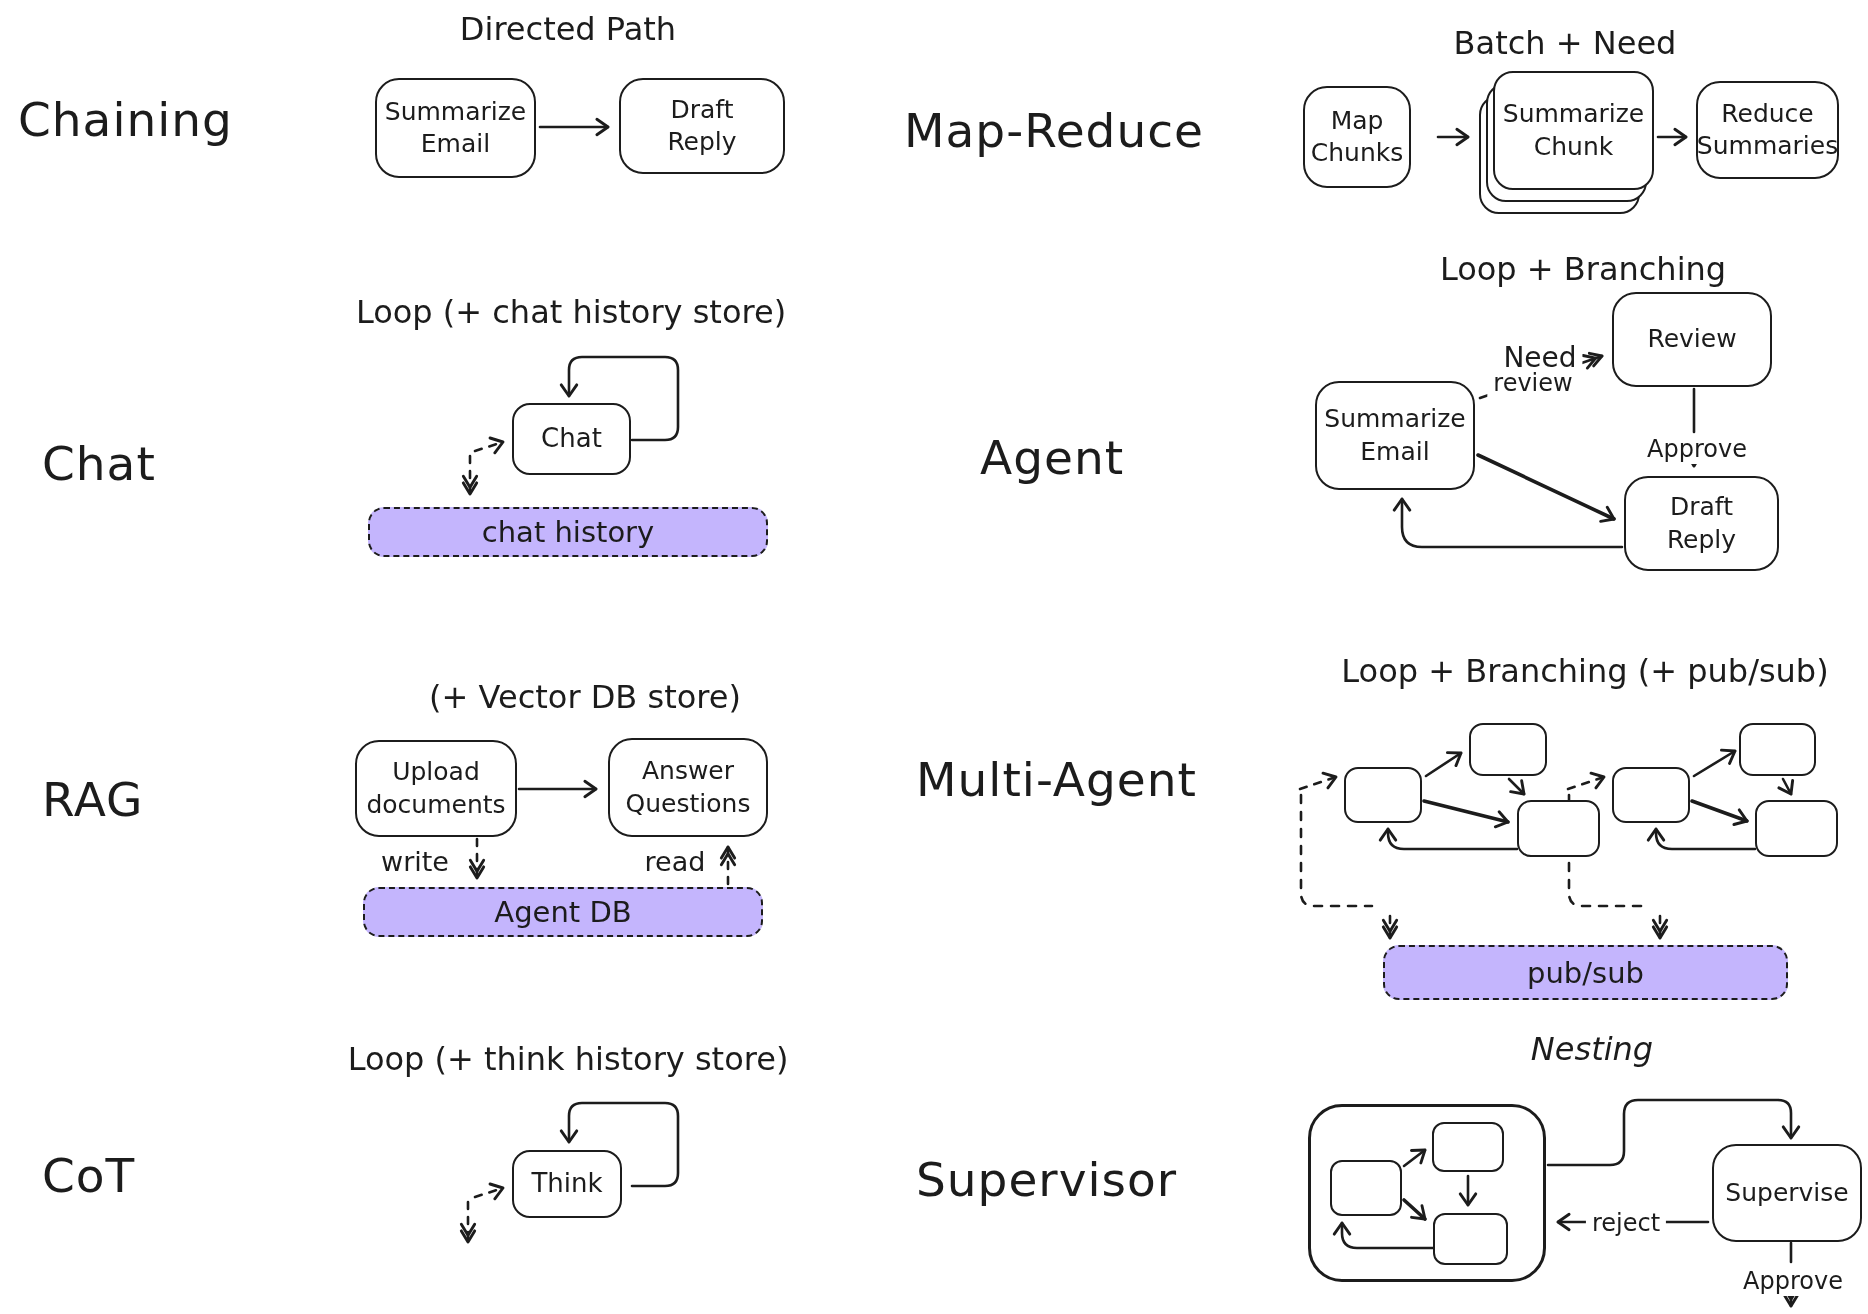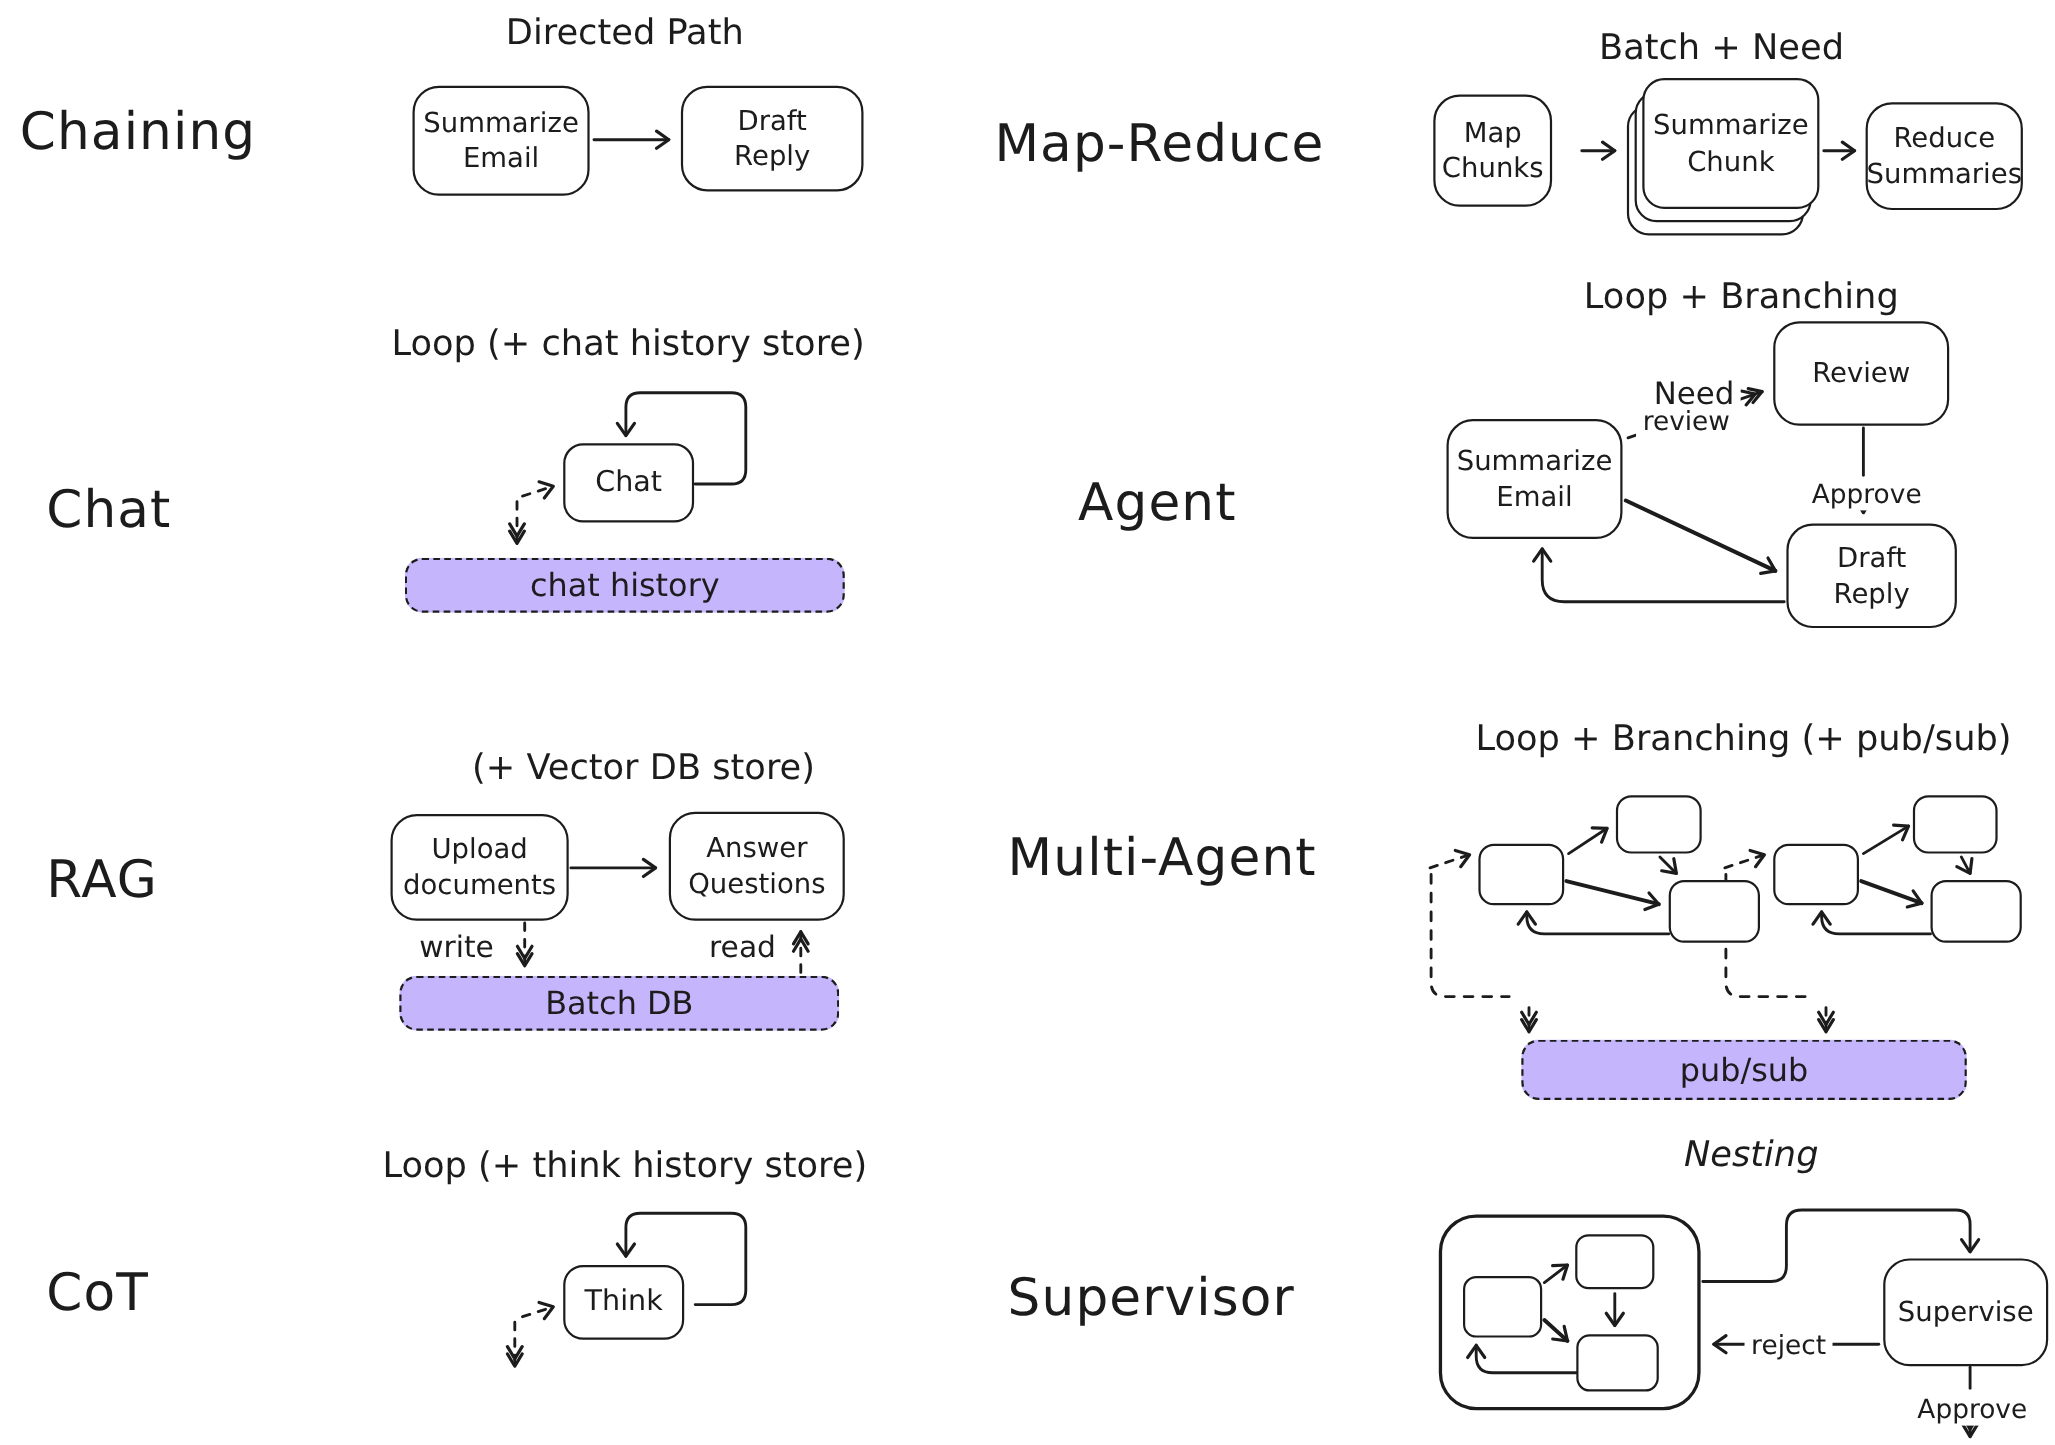--- a/index.html
+++ b/index.html
@@ -119,21 +119,21 @@
   <div class="big-label" style="left:904px; top:103px;">Map-Reduce</div>
   <div class="title" style="left:1565px; top:24px;">Batch + Need</div>
   <div class="node" style="left:1303px; top:86px; width:108px; height:102px;">
     <span class="lbl narrow">Map Chunks</span>
   </div>
   <div class="card" style="left:1479px; top:95px; width:161px; height:119px;"></div>
   <div class="card" style="left:1486px; top:83px; width:161px; height:119px;"></div>
   <div class="node" style="left:1493px; top:71px; width:161px; height:119px; border-radius:20px;">
     <span class="lbl">Summarize Chunk</span>
   </div>
-  <div class="node" style="left:1696px; top:81px; width:143px; height:98px;margin-top:12px;">
+  <div class="node" style="left:1696px; top:81px; width:143px; height:98px;">
     <span class="lbl">Reduce Summaries</span>
   </div>
 
   <div class="big-label" style="left:42px; top:436px;">Chat</div>
   <div class="title" style="left:571px; top:293px;">Loop (+ chat history store)</div>
   <div class="node" style="left:512px; top:403px; width:119px; height:72px; border-radius:18px; font-size:26px;">
     <span class="lbl">Chat</span>
   </div>
   <div class="store" style="left:368px; top:507px; width:400px; height:50px;">
     <span class="lbl">chat history</span>
@@ -158,21 +158,21 @@
   <div class="title" style="left:585px; top:678px;">(+ Vector DB store)</div>
   <div class="node" style="left:355px; top:740px; width:162px; height:97px;">
     <span class="lbl">Upload documents</span>
   </div>
   <div class="node" style="left:608px; top:738px; width:160px; height:99px;">
     <span class="lbl">Answer Questions</span>
   </div>
   <div class="edge-label" style="left:415px; top:845px; font-size:27px;">write</div>
   <div class="edge-label" style="left:675px; top:845px; font-size:27px;">read</div>
   <div class="store" style="left:363px; top:887px; width:400px; height:50px;">
-    <span class="lbl">Batch DB</span>
+    <span class="lbl">Agent DB</span>
   </div>
 
   <div class="big-label" style="left:916px; top:752px;">Multi-Agent</div>
   <div class="title" style="left:1585px; top:652px;">Loop + Branching (+ pub/sub)</div>
   <div class="node small" style="left:1344px; top:767px; width:78px; height:56px;"></div>
   <div class="node small" style="left:1469px; top:723px; width:78px; height:53px;"></div>
   <div class="node small" style="left:1517px; top:800px; width:83px; height:57px;"></div>
   <div class="node small" style="left:1612px; top:767px; width:78px; height:56px;"></div>
   <div class="node small" style="left:1739px; top:723px; width:77px; height:53px;"></div>
   <div class="node small" style="left:1755px; top:800px; width:83px; height:57px;"></div>

